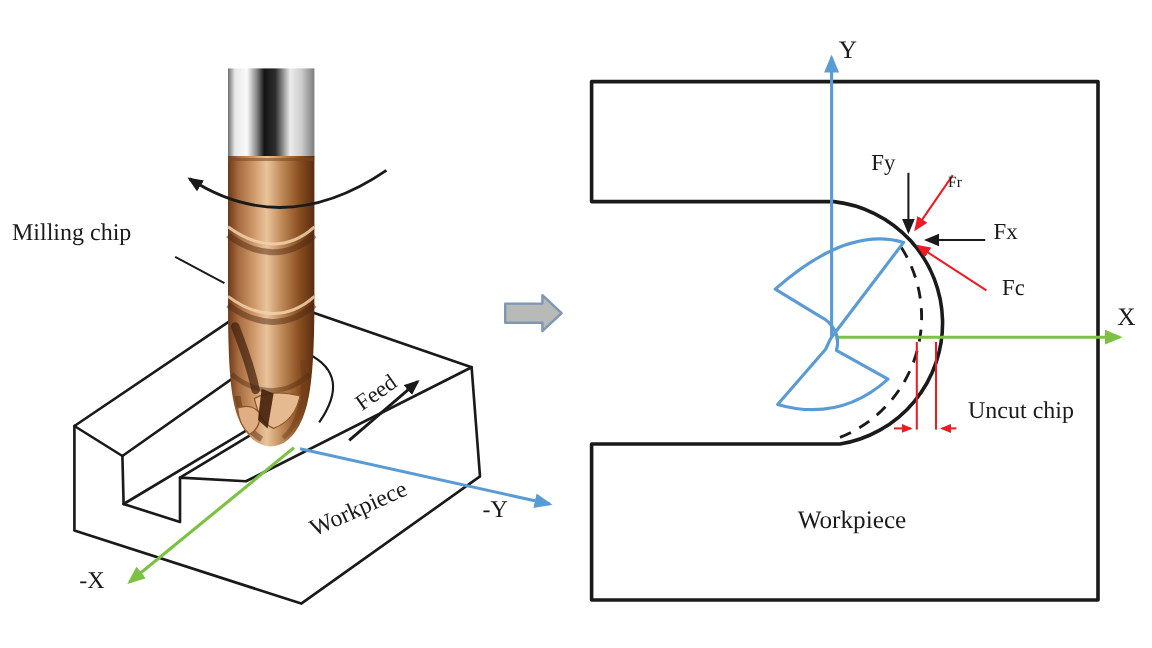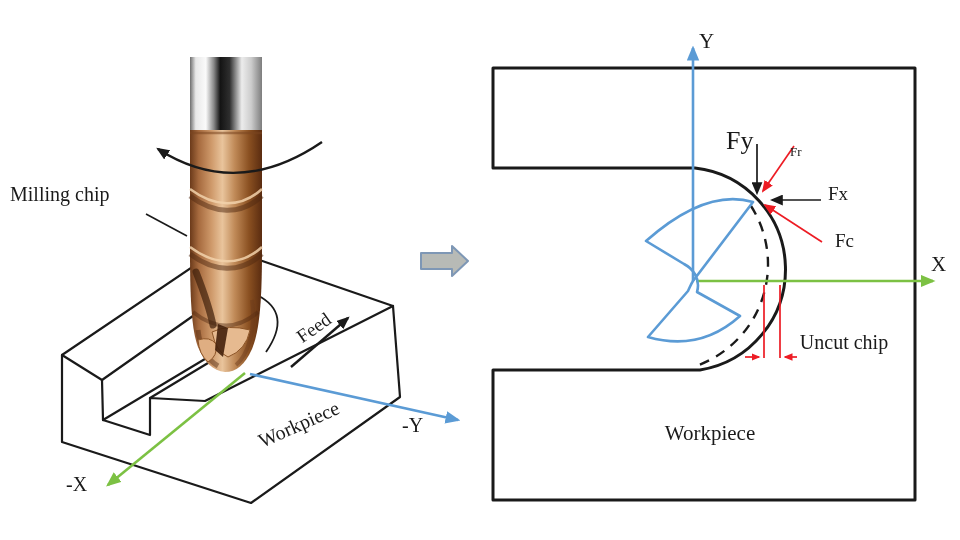--- a/index.html
+++ b/index.html
@@ -122,25 +122,25 @@
   <div class="lbl ctr r24" style="left:244px;top:413px;width:110px;font-size:20px;">Workpiece</div>
 
   <div class="lbl" style="left:66px;top:473px;font-size:20px;">-X</div>
 
   <div class="lbl" style="left:402px;top:414px;font-size:20px;">-Y</div>
 
   <div class="lbl" style="left:699px;top:29px;font-size:21px;">Y</div>
 
   <div class="lbl" style="left:931px;top:252px;font-size:21px;">X</div>
 
-  <div class="lbl" style="left:726px;top:126px;font-size:26px;text-align:right;">Fy</div>
+  <div class="lbl" style="left:726px;top:126px;font-size:19px;text-align:right;">Fy</div>
 
   <div class="lbl" style="left:790px;top:144px;font-size:13px;">Fr</div>
 
   <div class="lbl" style="left:828px;top:183px;font-size:19px;">Fx</div>
 
   <div class="lbl" style="left:822px;top:230px;font-size:19px;margin-left:13px;">Fc</div>
 
-  <div class="lbl ctr" style="left:793px;top:331px;width:102px;font-size:20px;">Uncut chip</div>
+  <div class="lbl ctr" style="left:793px;top:331px;width:102px;font-size:20px;text-align:right;">Uncut chip</div>
 
 
   <div class="lbl ctr" style="left:650px;top:421px;width:120px;font-size:21px;">Workpiece</div>
 </div>
 
 </body></html>

